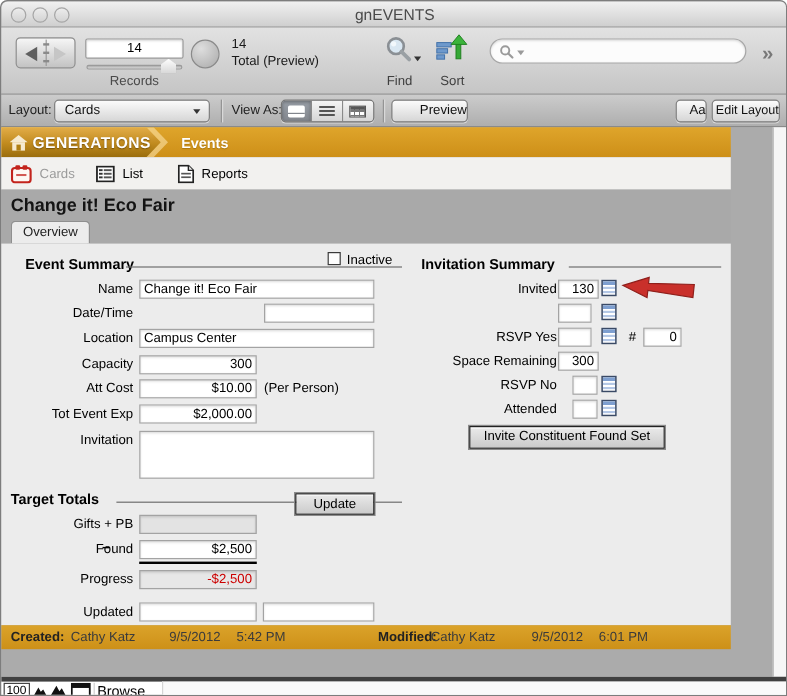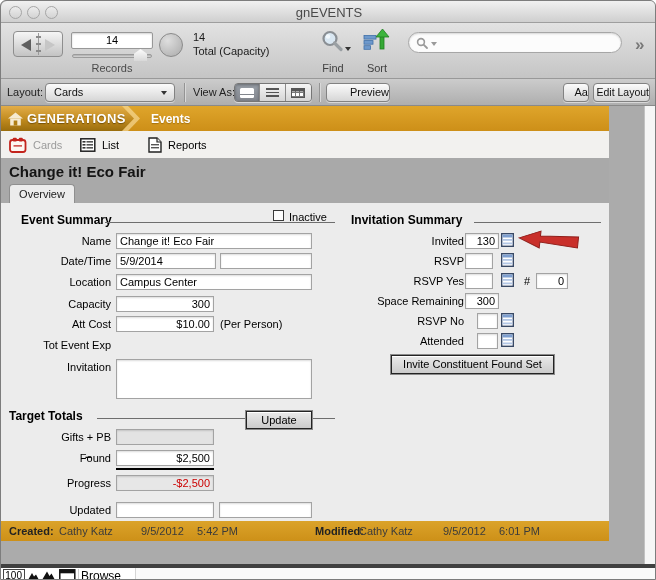--- a/index.html
+++ b/index.html
@@ -166,21 +166,21 @@
       <div class="tri-left"></div>
       <div class="tri-right"></div>
     </div>
     <div class="numfield">14</div>
     <div class="slider-track"></div>
     <div class="slider-thumb"></div>
     <div class="records-lbl">Records</div>
     <div class="pie-btn"></div>
     <div class="total-block">
       <div>14</div>
-      <div>Total (Capacity)</div>
+      <div>Total (Preview)</div>
     </div>
 
     <div style="position:absolute;left:318px;top:5px">
       <svg width="27" height="27">
         <circle cx="11" cy="10.5" r="6.5" fill="#d9e7f2" stroke="#8a8f94" stroke-width="2.2"></circle>
         <circle cx="9" cy="8.5" r="2.2" fill="#f2f8fc"></circle>
         <line x1="15.5" y1="15" x2="22" y2="21.5" stroke="#9aa0a4" stroke-width="3.2" stroke-linecap="round"></line>
       </svg>
       <div class="caret" style="left:26px;top:19px"></div>
     </div>
@@ -290,34 +290,34 @@
 
     <div class="sect" style="left:20px;top:10px">Event Summary</div>
     <div class="rule" style="left:104px;top:19px;width:230px"></div>
     <div class="checkbox" style="left:272px;top:7px"></div>
     <div class="note" style="left:288px;top:8px">Inactive</div>
 
     <div class="lbl" style="left:8px;top:32px;width:102px">Name</div>
     <div class="fld" style="left:115px;top:30px;width:196px">Change it! Eco Fair</div>
 
     <div class="lbl" style="left:8px;top:52px;width:102px">Date/Time</div>
-    <div class="fld" style="left:115px;top:50px;width:100px">5/9/2014</div>
     <div class="fld" style="left:219px;top:50px;width:92px"></div>
 
     <div class="lbl" style="left:8px;top:73px;width:102px">Location</div>
     <div class="fld" style="left:115px;top:71px;width:196px">Campus Center</div>
 
     <div class="lbl" style="left:8px;top:95px;width:102px">Capacity</div>
     <div class="fld num" style="left:115px;top:93px;width:98px">300</div>
 
     <div class="lbl" style="left:8px;top:115px;width:102px">Att Cost</div>
     <div class="fld num" style="left:115px;top:113px;width:98px">$10.00</div>
     <div class="note" style="left:219px;top:115px">(Per Person)</div>
 
     <div class="lbl" style="left:8px;top:136px;width:102px">Tot Event Exp</div>
+    <div class="fld num" style="left:115px;top:134px;width:98px">$2,000.00</div>
 
     <div class="lbl" style="left:8px;top:158px;width:102px">Invitation</div>
     <div class="fld multi" style="left:115px;top:156px;width:196px"></div>
 
     <div class="sect" style="left:8px;top:206px">Target Totals</div>
     <div class="rule" style="left:96px;top:215px;width:238px"></div>
 
     <div class="lbl" style="left:8px;top:228px;width:102px">Gifts + PB</div>
     <div class="fld dis" style="left:115px;top:226px;width:98px"></div>
     <div class="push-btn" style="left:245px;top:208px;width:66px;height:18px;line-height:16px">Update</div>
@@ -339,21 +339,20 @@
 
     <div class="lbl" style="left:330px;top:32px;width:133px">Invited</div>
     <div class="fld num" style="left:464px;top:30px;width:34px">130</div>
     <svg class="gtrr" style="left:500px;top:30px">
       <rect x="0.7" y="0.7" width="11.6" height="12.6" fill="#fff" stroke="#3a4a66" stroke-width="1.4"></rect>
       <rect x="1.5" y="1.5" width="10" height="3" fill="#7e9fd0"></rect>
       <rect x="1.5" y="6" width="10" height="1.8" fill="#b3c7e6"></rect>
       <rect x="1.5" y="9.5" width="10" height="1.8" fill="#b3c7e6"></rect>
     </svg>
 
-    <div class="lbl" style="left:330px;top:52px;width:133px">RSVP</div>
     <div class="fld num" style="left:464px;top:50px;width:28px"></div>
     <svg class="gtrr" style="left:500px;top:50px">
       <rect x="0.7" y="0.7" width="11.6" height="12.6" fill="#fff" stroke="#3a4a66" stroke-width="1.4"></rect>
       <rect x="1.5" y="1.5" width="10" height="3" fill="#7e9fd0"></rect>
       <rect x="1.5" y="6" width="10" height="1.8" fill="#b3c7e6"></rect>
       <rect x="1.5" y="9.5" width="10" height="1.8" fill="#b3c7e6"></rect>
     </svg>
 
     <div class="lbl" style="left:330px;top:72px;width:133px">RSVP Yes</div>
     <div class="fld num" style="left:464px;top:70px;width:28px"></div>

